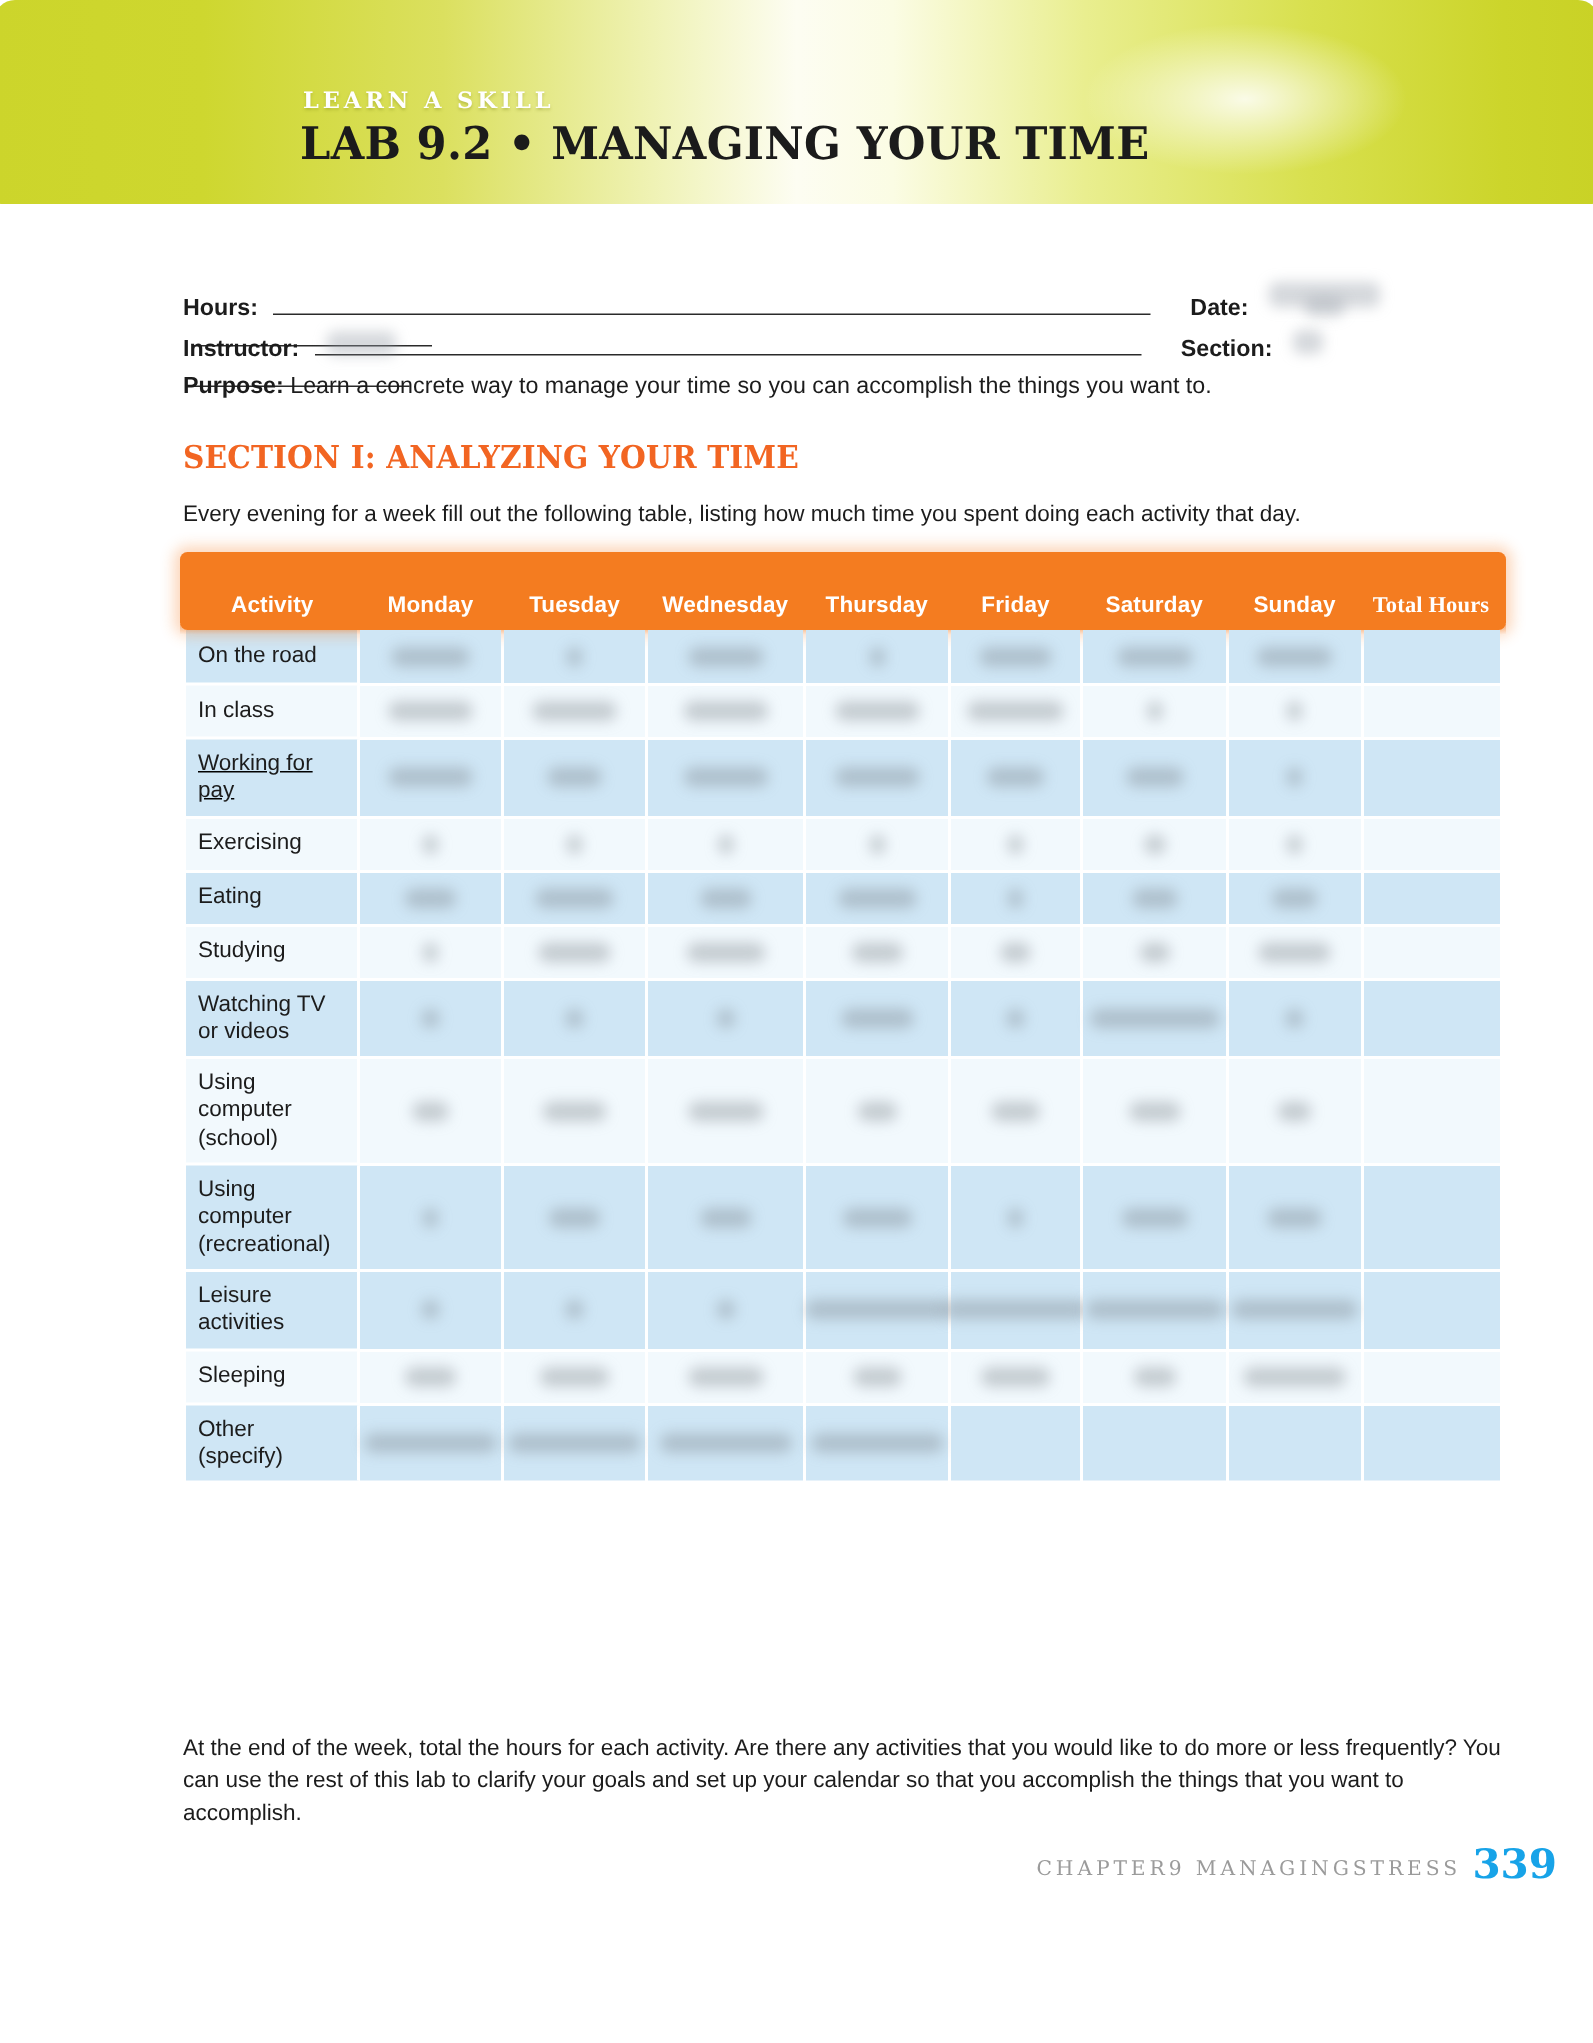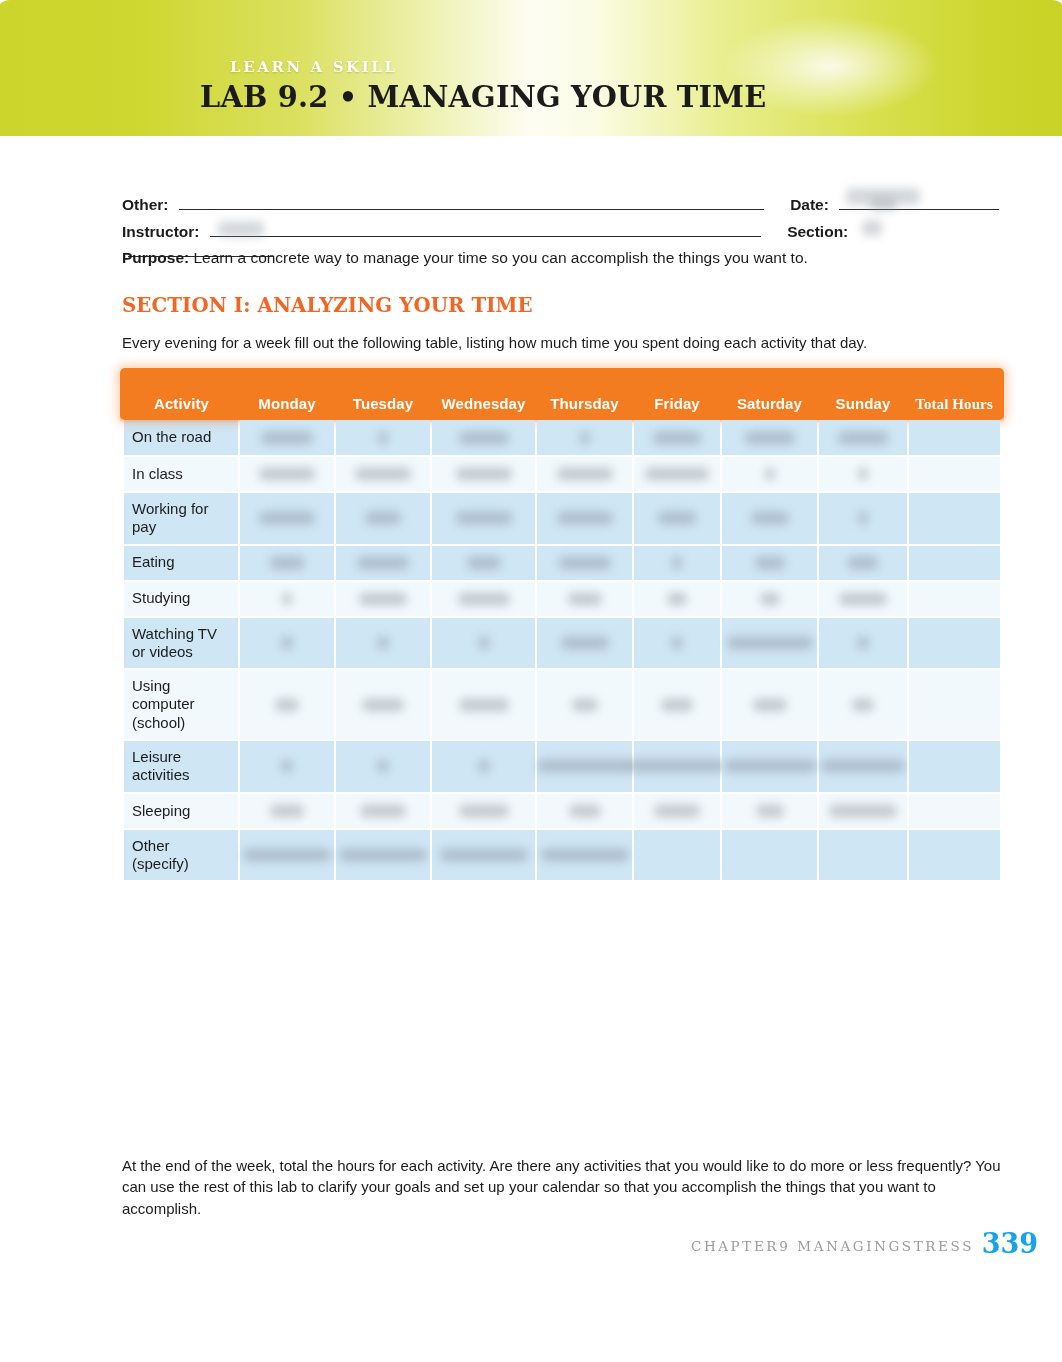--- a/index.html
+++ b/index.html
@@ -70,21 +70,20 @@
   }
   .eyebrow {
     position: absolute;
     left: 202px; top: 58px;
     color: #ffffff;
     font-family: "DejaVu Serif", serif;
     font-size: 15px;
     font-weight: 700;
     letter-spacing: 2.6px;
     text-shadow: 0 1px 2px rgba(120,130,20,0.35);
-    margin-left: 28px;
   }
   .lab-title {
     position: absolute;
     left: 200px; top: 79px;
     color: #1b1b1b;
     font-family: "DejaVu Serif", serif;
     font-size: 30px;
     font-weight: 700;
     letter-spacing: 0.2px;
     white-space: nowrap;
@@ -260,21 +259,21 @@
   <div class="banner-sheen"></div>
   <div class="banner-fade"></div>
   <div class="banner-bottom-white"></div>
   <div class="eyebrow">LEARN A SKILL</div>
   <div class="lab-title">LAB 9.2 • MANAGING YOUR TIME</div>
 </div>
 
 <div class="page">
 
   <div class="formrow" style="top:194px;">
-    <span class="lbl">Other:</span>
+    <span class="lbl">Hours:</span>
     <span class="rule" style="width:585px;margin-left:6px;"></span>
     <span class="lbl" style="margin-left:22px;">Date:</span>
     <span class="rule" style="width:160px;margin-left:6px;"></span>
     <span class="redact" style="left:724px; top:-6px; width:74px; height:17px;"></span>
     <span class="redact" style="left:748px; top:4px; width:26px; height:13px;"></span>
   </div>
 
   <div class="formrow" style="top:221px;">
     <span class="lbl">Instructor:</span>
     <span class="rule" style="width:551px;margin-left:6px;"></span>
@@ -363,39 +362,64 @@
               <span class="cellmark" style="width: 64px; height: 13px;"></span>
             </td>
             <td class="datacell">
               <span class="cellmark" style="width: 10px; height: 13px;"></span>
             </td>
             <td class="datacell">
               <span class="cellmark" style="width: 10px; height: 13px;"></span>
             </td>
             <td class="datacell"></td>
           </tr>
-          <tr class="odd" style="height: 44px;">
+          <tr class="odd" style="height: 44px; text-decoration: underline;">
             <td class="actcell">Working for pay</td>
             <td class="datacell">
               <span class="cellmark" style="width: 56px; height: 13px;"></span>
             </td>
             <td class="datacell">
               <span class="cellmark" style="width: 36px; height: 13px;"></span>
             </td>
             <td class="datacell">
               <span class="cellmark" style="width: 56px; height: 13px;"></span>
             </td>
             <td class="datacell">
               <span class="cellmark" style="width: 56px; height: 13px;"></span>
             </td>
             <td class="datacell">
               <span class="cellmark" style="width: 38px; height: 13px;"></span>
             </td>
             <td class="datacell">
               <span class="cellmark" style="width: 38px; height: 13px;"></span>
+            </td>
+            <td class="datacell">
+              <span class="cellmark" style="width: 10px; height: 13px;"></span>
+            </td>
+            <td class="datacell"></td>
+          </tr>
+          <tr class="even" style="height: 36px;">
+            <td class="actcell">Exercising</td>
+            <td class="datacell">
+              <span class="cellmark" style="width: 10px; height: 13px;"></span>
+            </td>
+            <td class="datacell">
+              <span class="cellmark" style="width: 10px; height: 13px;"></span>
+            </td>
+            <td class="datacell">
+              <span class="cellmark" style="width: 10px; height: 13px;"></span>
+            </td>
+            <td class="datacell">
+              <span class="cellmark" style="width: 10px; height: 13px;"></span>
+            </td>
+            <td class="datacell">
+              <span class="cellmark" style="width: 10px; height: 13px;"></span>
+            </td>
+            <td class="datacell">
+              <span class="cellmark" style="width: 14px; height: 13px;"></span>
             </td>
             <td class="datacell">
               <span class="cellmark" style="width: 10px; height: 13px;"></span>
             </td>
             <td class="datacell"></td>
           </tr>
           <tr class="odd" style="height: 36px;">
             <td class="actcell">Eating</td>
             <td class="datacell">
               <span class="cellmark" style="width: 34px; height: 13px;"></span>
@@ -485,20 +509,45 @@
               <span class="cellmark" style="width: 26px; height: 13px;"></span>
             </td>
             <td class="datacell">
               <span class="cellmark" style="width: 32px; height: 13px;"></span>
             </td>
             <td class="datacell">
               <span class="cellmark" style="width: 34px; height: 13px;"></span>
             </td>
             <td class="datacell">
               <span class="cellmark" style="width: 22px; height: 13px;"></span>
+            </td>
+            <td class="datacell"></td>
+          </tr>
+          <tr class="odd" style="height: 62px;">
+            <td class="actcell">Using computer (recreational)</td>
+            <td class="datacell">
+              <span class="cellmark" style="width: 10px; height: 13px;"></span>
+            </td>
+            <td class="datacell">
+              <span class="cellmark" style="width: 34px; height: 13px;"></span>
+            </td>
+            <td class="datacell">
+              <span class="cellmark" style="width: 34px; height: 13px;"></span>
+            </td>
+            <td class="datacell">
+              <span class="cellmark" style="width: 46px; height: 13px;"></span>
+            </td>
+            <td class="datacell">
+              <span class="cellmark" style="width: 10px; height: 13px;"></span>
+            </td>
+            <td class="datacell">
+              <span class="cellmark" style="width: 44px; height: 13px;"></span>
+            </td>
+            <td class="datacell">
+              <span class="cellmark" style="width: 36px; height: 13px;"></span>
             </td>
             <td class="datacell"></td>
           </tr>
           <tr class="odd" style="height: 48px;">
             <td class="actcell">Leisure activities</td>
             <td class="datacell">
               <span class="cellmark" style="width: 12px; height: 13px;"></span>
             </td>
             <td class="datacell">
               <span class="cellmark" style="width: 12px; height: 13px;"></span>

